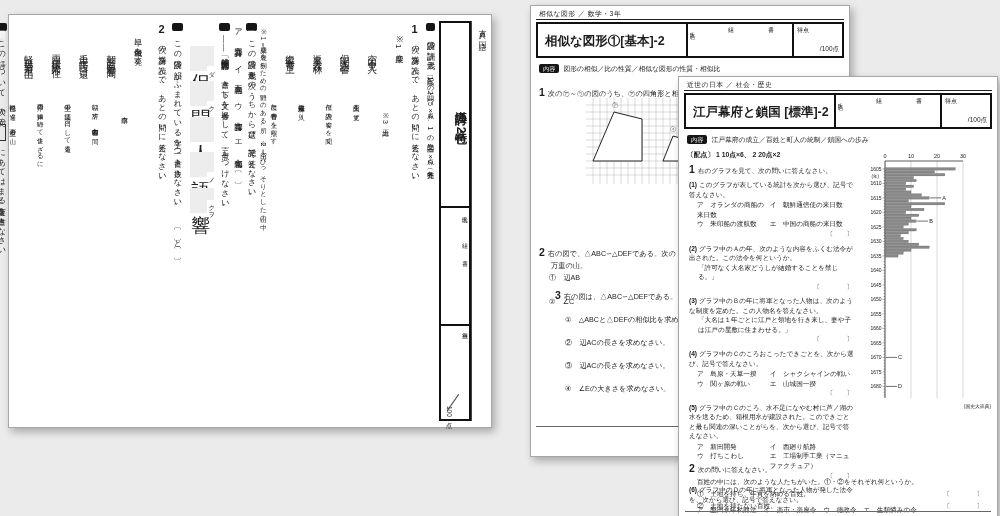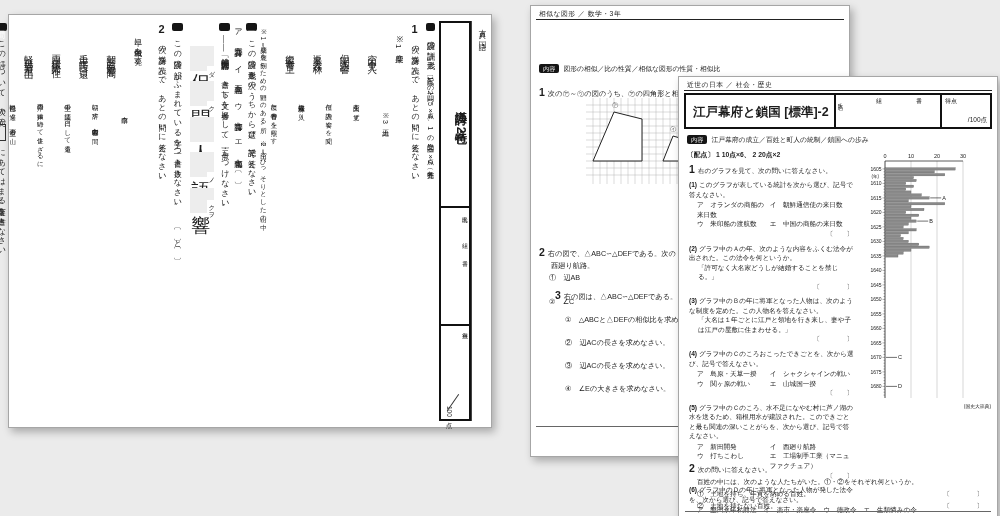--- a/index.html
+++ b/index.html
@@ -156,20 +156,32 @@
         <span class="k-100">100点</span>
       </div>
     </div>
     <div class="k-strip">古典／国語</div>
   </div>
 </section>
 
 <section class="paper" id="p-math">
   <div class="hdr">相似な図形 ／ 数学・3年</div>
   <div class="hline"></div>
+  <div class="tbar">
+    <div class="tb-title">相似な図形①[基本]-2</div>
+    <div class="tb-name">
+      <span class="fn">氏名</span>
+      <span class="lbl-kumi">組</span>
+      <span class="lbl-ban">番</span>
+    </div>
+    <div class="tb-score">
+      <span class="lbl-tok">得点</span>
+      <span class="v100">/100点</span>
+    </div>
+  </div>
   <div class="nrow">
     <span class="tag2">内容</span><span>図形の相似／比の性質／相似な図形の性質・相似比</span>
   </div>
   <div id="m-q1">
     <span class="bq">1</span><span>次の㋐～㋒の図のうち、㋐の四角形と相</span>
   </div>
   <svg id="m-grid" width="150" height="86">
     <g stroke="#b5b5b5" stroke-width="0.5">
       <line x1="0" y1="7" x2="150" y2="7"></line>
         <line x1="0" y1="14" x2="150" y2="14"></line>
@@ -204,21 +216,21 @@
         <line x1="140" y1="0" x2="140" y2="86"></line>
         <line x1="147" y1="0" x2="147" y2="86"></line>
     </g>
     <polygon points="7,63 28,14 56,21 56,63" fill="#ffffff" stroke="#222" stroke-width="1"></polygon>
     <polygon points="77,63 87,38 101,42 101,63" fill="#ffffff" stroke="#222" stroke-width="1"></polygon>
     <text x="26" y="9" font-size="6.5" fill="#222">㋐</text>
     <text x="84" y="33" font-size="6.5" fill="#222">㋑</text>
   </svg>
   <div id="m-q2">
     <div><span class="bq">2</span><span>右の図で、△ABC∽△DEFである。次の</span></div>
-    <div style="padding-left:12px">西廻り航路。</div>
+    <div style="padding-left:12px">万重の山。</div>
     <div class="it">①　辺AB</div>
     <div class="it2">②　∠C</div>
   </div>
   <div id="m-q3">
     <div><span class="bq">3</span><span>右の図は、△ABC∽△DEFである。</span></div>
     <div class="it">①　△ABCと△DEFの相似比を求めなさい。</div>
     <div class="it">②　辺ACの長さを求めなさい。</div>
     <div class="it">③　辺ACの長さを求めなさい。</div>
     <div class="it">④　∠Eの大きさを求めなさい。</div>
   </div>

